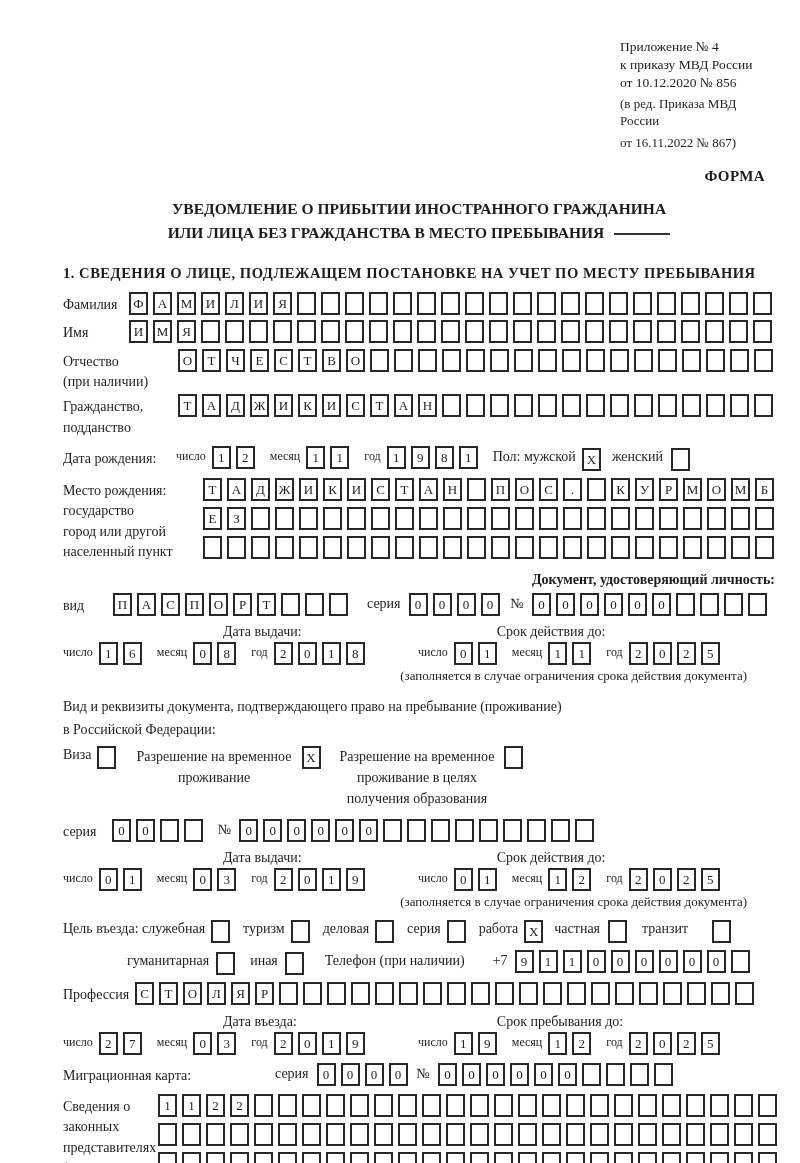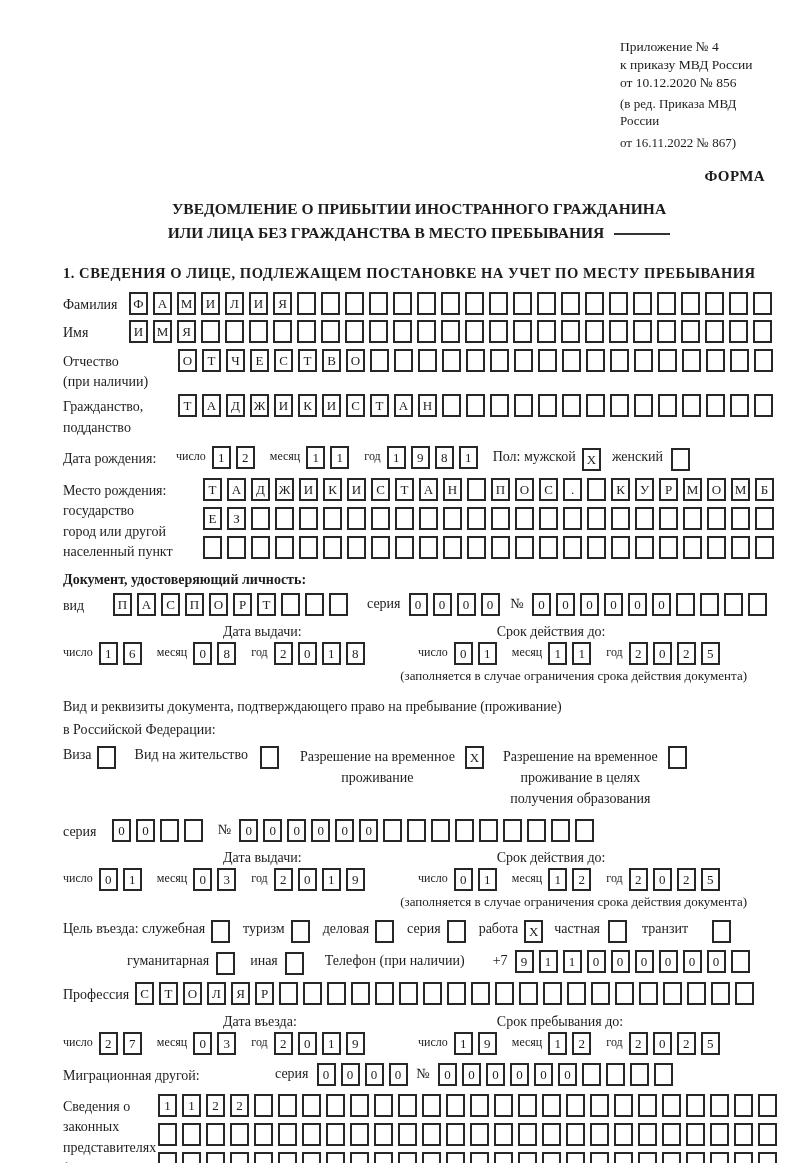--- a/index.html
+++ b/index.html
@@ -19,21 +19,21 @@
   .row{display:flex;align-items:flex-start;margin-top:5px;}
   .lbl{flex:none;font-size:14px;line-height:1.45;padding-top:3px;white-space:pre-line;}
   .t{flex:none;font-size:14px;padding-top:3px;}
   .cells{display:flex;flex:none;}
   .cell{flex:none;width:15px;height:19px;border:2px solid #272727;margin-right:5px;
         display:flex;align-items:center;justify-content:center;font-size:13px;line-height:1;background:#fff;}
   .w50{width:50px}.w66{width:66px}.w72{width:72px}.w95{width:95px}.w105{width:105px}
   .w115{width:115px}.w140{width:140px}.w150{width:150px}
   .stack > .cells{margin-bottom:6px;}
   .stack > .cells:last-of-type{margin-bottom:0;}
-  .bold-center{text-align:left;font-weight:700;font-size:14px;margin-top:10px;}
+  .bold-center{text-align:right;font-weight:700;font-size:14px;margin-top:10px;}
   .dates-titles{display:flex;font-size:14px;margin-top:8px;}
   .dgroup{display:flex;flex:none;width:355px;align-items:flex-start;}
   .dlbl{flex:none;font-size:12px;padding-top:3px;margin-right:6px;}
   .cells.mr{margin-right:10px;}
   .note-right{font-size:13px;text-align:right;padding-right:28px;margin-top:3px;}
   .intro{margin-top:12px;font-size:14px;line-height:1.6;}
   .opt{display:flex;align-items:flex-start;}
   .optlbl{text-align:center;white-space:pre-line;font-size:14px;line-height:1.5;padding-top:2px;}
   .box{margin-top:2px;}
 </style>
@@ -398,26 +398,20 @@
       <div>в Российской Федерации:</div>
     </div>
 
     <div class="row" style="margin-top:3px;">
       <span class="opt">
         <span class="t" style="margin-right:5px">Виза</span>
         <span class="cells box">
             <span class="cell"></span>
           </span>
       </span>
-      <span class="opt" style="margin-left:14px">
-        <span class="t" style="margin-right:12px">Вид на жительство</span>
-        <span class="cells box">
-            <span class="cell"></span>
-          </span>
-      </span>
       <span class="opt" style="margin-left:16px">
         <span class="optlbl" style="margin-right:10px">Разрешение на временное
 проживание</span>
         <span class="cells box">
             <span class="cell">X</span>
           </span>
       </span>
       <span class="opt" style="margin-left:14px">
         <span class="optlbl" style="margin-right:10px">Разрешение на временное
 проживание в целях
@@ -629,21 +623,21 @@
         <span class="cells">
             <span class="cell">2</span>
             <span class="cell">0</span>
             <span class="cell">2</span>
             <span class="cell">5</span>
           </span>
       </span>
     </div>
 
     <div class="row" style="margin-top:8px;">
-      <span class="lbl w150">Миграционная другой:</span>
+      <span class="lbl w150">Миграционная карта:</span>
       <span class="t" style="margin-left:62px;margin-right:8px">серия</span>
       <span class="cells">
           <span class="cell">0</span>
           <span class="cell">0</span>
           <span class="cell">0</span>
           <span class="cell">0</span>
         </span>
       <span class="t" style="margin-left:4px;margin-right:8px">№</span>
       <span class="cells">
           <span class="cell">0</span>

